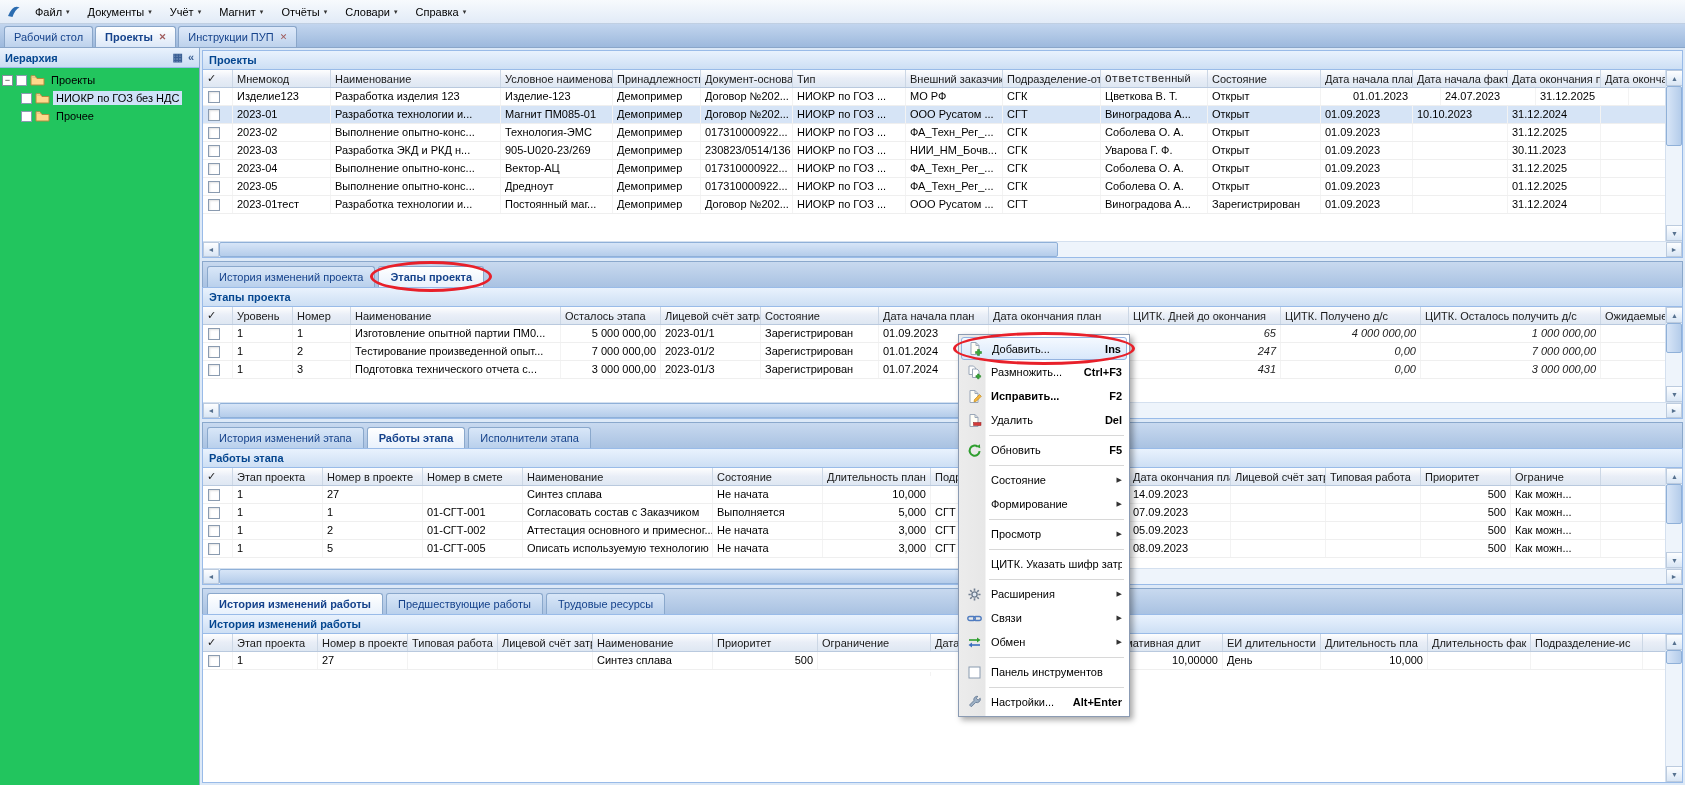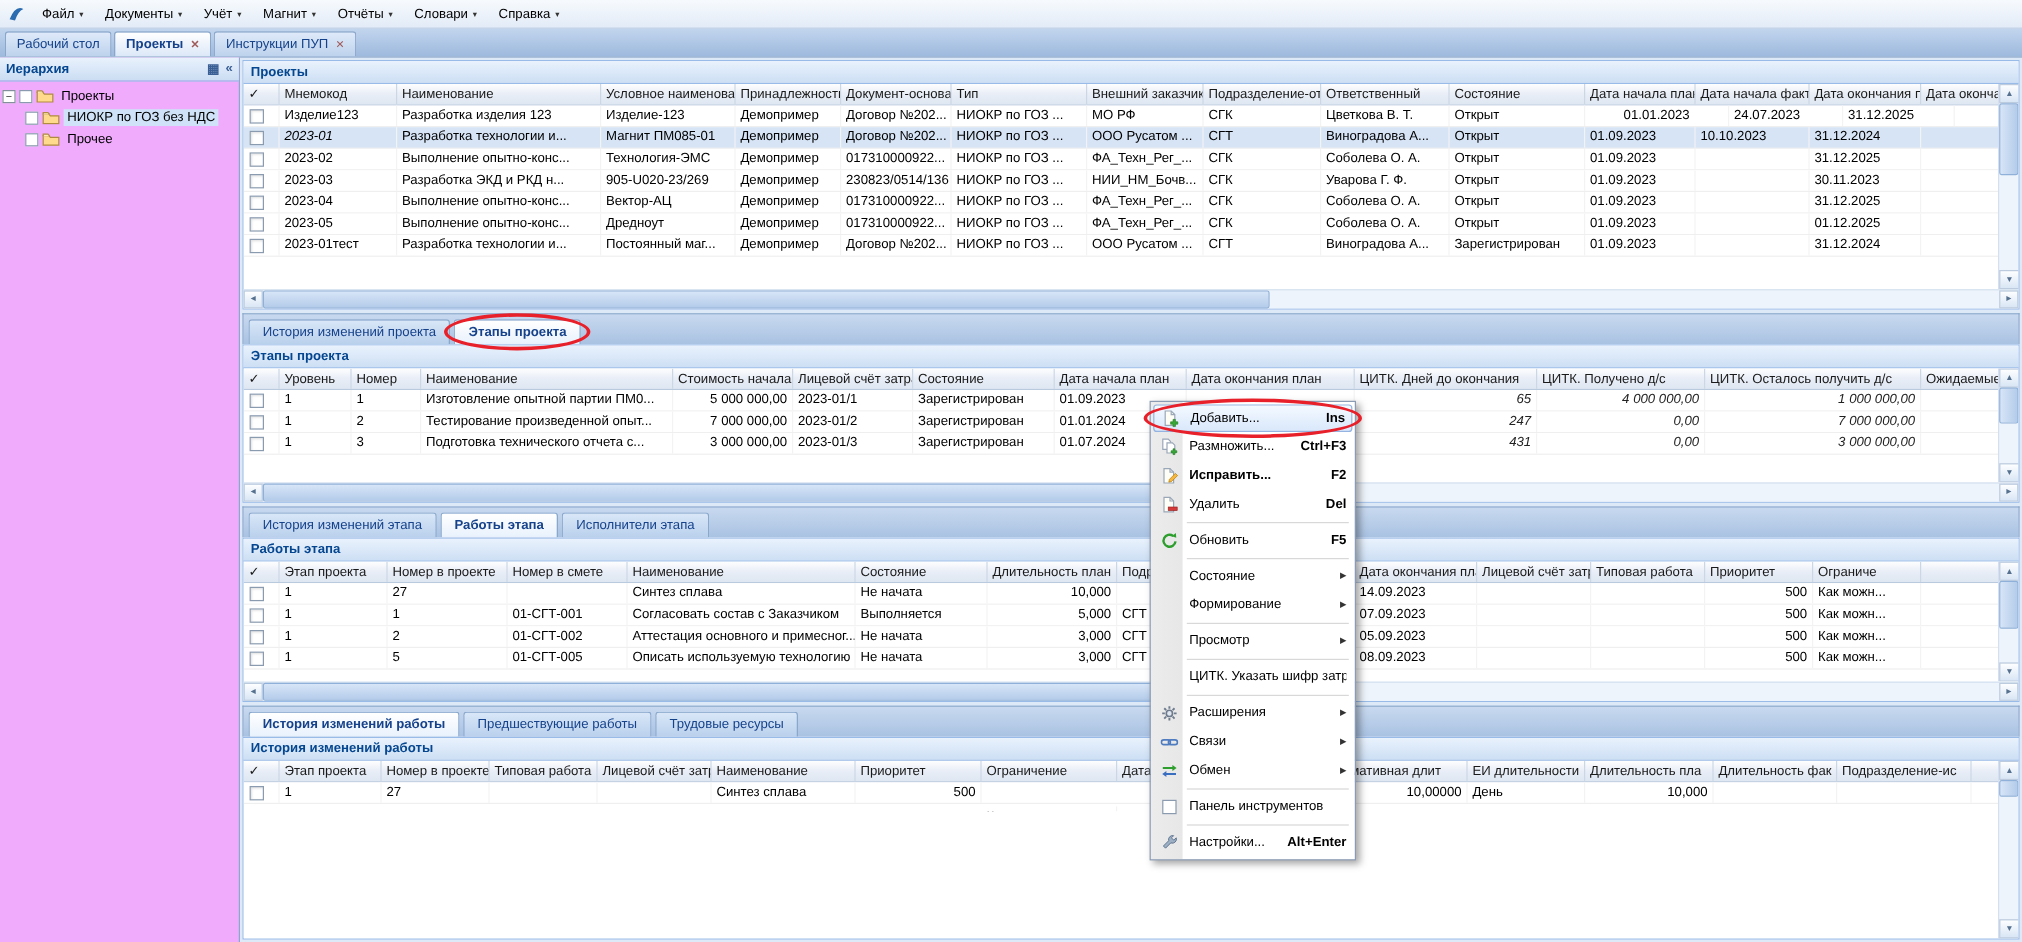--- a/index.html
+++ b/index.html
@@ -19,21 +19,21 @@
   .doc-tabs { height:24px; background:linear-gradient(#c2d5ee,#9db9dd); border-bottom:1px solid #8aa6c9;
               display:flex; align-items:flex-end; padding:0 0 0 4px; }
   .dtab { height:21px; margin-right:2px; padding:0 9px; display:flex; align-items:center; gap:6px;
           border:1px solid #8aa6c9; border-bottom:none; border-radius:3px 3px 0 0;
           background:linear-gradient(#dfeafa,#bdd2ec); color:#15428b; white-space:nowrap; }
   .dtab.active { background:linear-gradient(#ffffff,#dcE8f8); font-weight:bold; }
   .dclose { font-size:9px; color:#a05a5a; line-height:1; }
 
   
   .body { display:flex; height:737px; }
-  .sidebar { width:200px; flex:none; background:#f0abfc; border-right:1px solid #8aa8cc; display:flex; flex-direction:column; }
+  .sidebar { width:200px; flex:none; background:#22c55e; border-right:1px solid #8aa8cc; display:flex; flex-direction:column; }
   .side-header { height:20px; flex:none; background:linear-gradient(#e9f2fd,#cbddf3); border-bottom:1px solid #99bbe8;
                  color:#04468f; font-weight:bold; display:flex; align-items:center; padding:0 5px; }
   .side-tools { margin-left:auto; display:flex; gap:5px; color:#3a5f94; font-size:11px; }
   .tree { padding:3px 2px; }
   .trow { height:18px; display:flex; align-items:center; gap:3px; white-space:nowrap; }
   .indent { width:16px; flex:none; }
   .exp { width:11px; height:11px; flex:none; border:1px solid #848f9d; background:#fff; font-size:9px;
          line-height:9px; text-align:center; color:#333; }
   .tcb { width:11px; height:11px; flex:none; border:1px solid #8a9bb0; background:#fff; }
   .tlabel { padding:1px 3px; }
@@ -232,21 +232,21 @@
                   </div>
                   <div class="hcell" style="width: 113px;">
                     <span>Тип</span>
                   </div>
                   <div class="hcell" style="width: 97px;">
                     <span>Внешний заказчик</span>
                   </div>
                   <div class="hcell" style="width: 98px;">
                     <span>Подразделение-от</span>
                   </div>
-                  <div class="hcell" style="width: 107px;">
+                  <div class="hcell" style="width: 107px; font-family: Liberation Mono, monospace;">
                     <span>Ответственный</span>
                   </div>
                   <div class="hcell" style="width: 113px;">
                     <span>Состояние</span>
                   </div>
                   <div class="hcell" style="width: 92px;">
                     <span>Дата начала план</span>
                   </div>
                   <div class="hcell" style="width: 95px;">
                     <span>Дата начала факт</span>
@@ -274,21 +274,21 @@
                   <div class="gcell" style="width: 113px;">Открыт</div>
                   <div class="gcell" style="width: 92px; margin-left: 28px;">01.01.2023</div>
                   <div class="gcell" style="width: 95px;">24.07.2023</div>
                   <div class="gcell" style="width: 93px;">31.12.2025</div>
                   <div class="gcell" style="width: 100px;"></div>
                 </div>
                 <div class="grow sel">
                   <div class="gcell ccell" style="width: 30px;">
                     <span class="cb"></span>
                   </div>
-                  <div class="gcell" style="width: 98px; font-style: italic;">2023-01</div>
+                  <div class="gcell" style="width: 98px;">2023-01</div>
                   <div class="gcell" style="width: 170px;">Разработка технологии и...</div>
                   <div class="gcell" style="width: 112px;">Магнит ПМ085-01</div>
                   <div class="gcell" style="width: 88px;">Демопример</div>
                   <div class="gcell" style="width: 92px;">Договор №202...</div>
                   <div class="gcell" style="width: 113px;">НИОКР по ГОЗ ...</div>
                   <div class="gcell" style="width: 97px;">ООО Русатом ...</div>
                   <div class="gcell" style="width: 98px;">СГТ</div>
                   <div class="gcell" style="width: 107px;">Виноградова А...</div>
                   <div class="gcell" style="width: 113px;">Открыт</div>
                   <div class="gcell" style="width: 92px;">01.09.2023</div>
@@ -433,21 +433,21 @@
                   <div class="hcell" style="width: 60px;">
                     <span>Уровень</span>
                   </div>
                   <div class="hcell" style="width: 58px;">
                     <span>Номер</span>
                   </div>
                   <div class="hcell" style="width: 210px;">
                     <span>Наименование</span>
                   </div>
                   <div class="hcell" style="width: 100px;">
-                    <span>Стоимость начала</span>
+                    <span>Осталось этапа</span>
                   </div>
                   <div class="hcell" style="width: 100px;">
                     <span>Лицевой счёт затрат</span>
                   </div>
                   <div class="hcell" style="width: 118px;">
                     <span>Состояние</span>
                   </div>
                   <div class="hcell" style="width: 110px;">
                     <span>Дата начала план</span>
                   </div>

